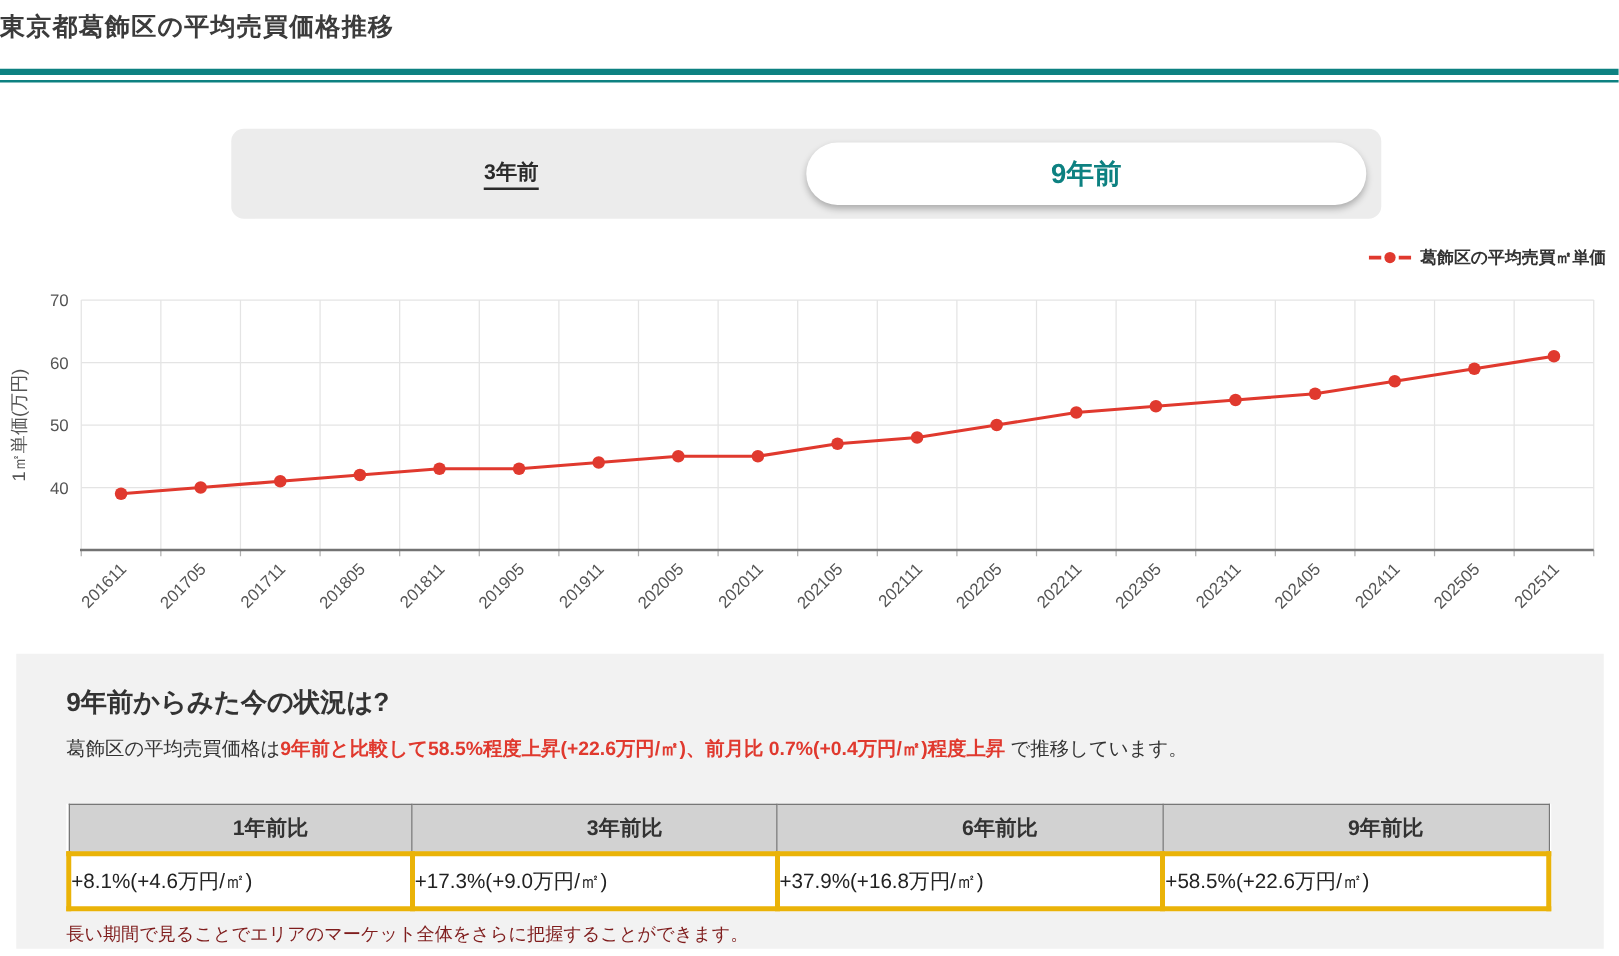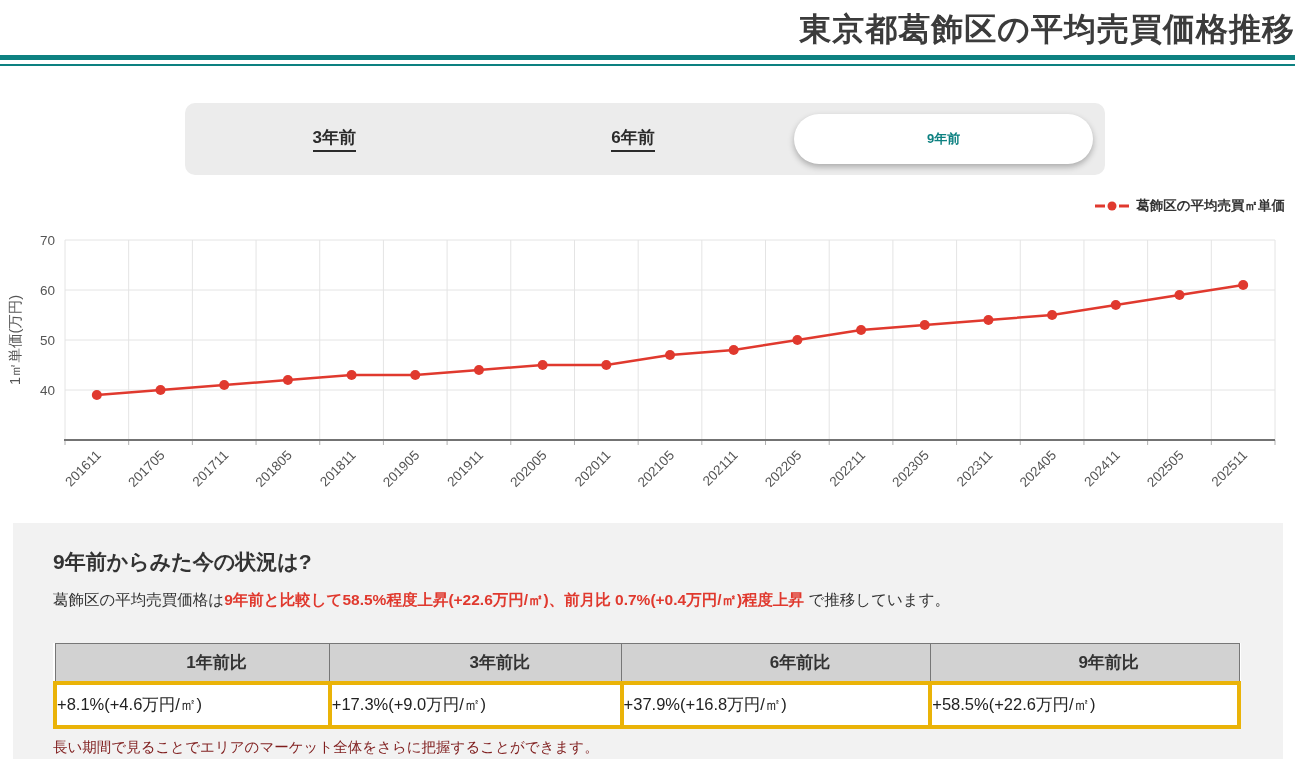--- a/index.html
+++ b/index.html
@@ -3,35 +3,35 @@
 <meta charset="utf-8">
 <style>
   :root{
     --teal:#0d8181; --red:#e0392e; --panel-bg:#f2f2f2; --tabbar-bg:#ececec; --th-bg:#d2d2d2;
   }
   *{box-sizing:border-box; margin:0; padding:0;}
   body{background:#fff; font-family:"Liberation Sans","DejaVu Sans",sans-serif;}
   .screen{position:relative; width:1295px; height:765px; background:#fff; overflow:hidden; color:#333;}
 
   
-  .page-title{position:absolute; top:8px; left:0; width:100%; text-align:right;
-    font-size:32px; font-weight:bold; color:#3b3b3b; letter-spacing:1px;}
+  .page-title{position:absolute; top:8px; left:0; width:100%; text-align:left;
+    font-size:20px; font-weight:bold; color:#3b3b3b; letter-spacing:1px;}
   .rule-thick{position:absolute; top:55px; left:0; width:100%; height:5px; background:var(--teal);}
   .rule-thin{position:absolute; top:64px; left:0; width:100%; height:2px; background:var(--teal);}
 
   
   .tabbar{position:absolute; top:103px; left:185px; width:920px; height:72px;
     background:var(--tabbar-bg); border-radius:10px; display:flex; align-items:center;}
   .tab{flex:1; height:100%; display:flex; align-items:center; justify-content:center; cursor:pointer;}
   .tab-label{font-size:17px; font-weight:bold; color:#2b2b2b;
     border-bottom:2px solid #2b2b2b; padding-bottom:1px;}
   .tab.active{padding:0 12px;}
   .pill{width:100%; height:50px; background:#fff; border-radius:26px;
     box-shadow:0 3px 6px rgba(0,0,0,0.28); display:flex; align-items:center; justify-content:center;}
-  .pill .tab-label-active{font-size:13px; font-weight:bold; color:var(--teal); border:none;}
+  .pill .tab-label-active{font-size:22px; font-weight:bold; color:var(--teal); border:none;}
 
   
   .legend{position:absolute; top:197px; right:10px; display:inline-flex; align-items:center; gap:7px; cursor:pointer;justify-content:flex-end;}
   .legend-text{font-size:13.5px; font-weight:bold; color:#333;}
 
   
   .chart-svg{position:absolute; top:222px; left:0;}
 
   
   .panel{position:absolute; top:523px; left:13px; width:1270px; height:236px;
@@ -51,23 +51,20 @@
 
 <div class="screen">
 
   <div class="page-title">東京都葛飾区の平均売買価格推移</div>
   <div class="rule-thick"></div>
   <div class="rule-thin"></div>
 
   <div class="tabbar">
     <div class="tab">
       <span class="tab-label">3年前</span>
-    </div>
-    <div class="tab">
-      <span class="tab-label">6年前</span>
     </div>
     <div class="tab active">
       <span class="pill">
         <span class="tab-label-active">9年前</span>
       </span>
     </div>
   </div>
 
   <div class="legend">
     <svg width="34" height="12">

